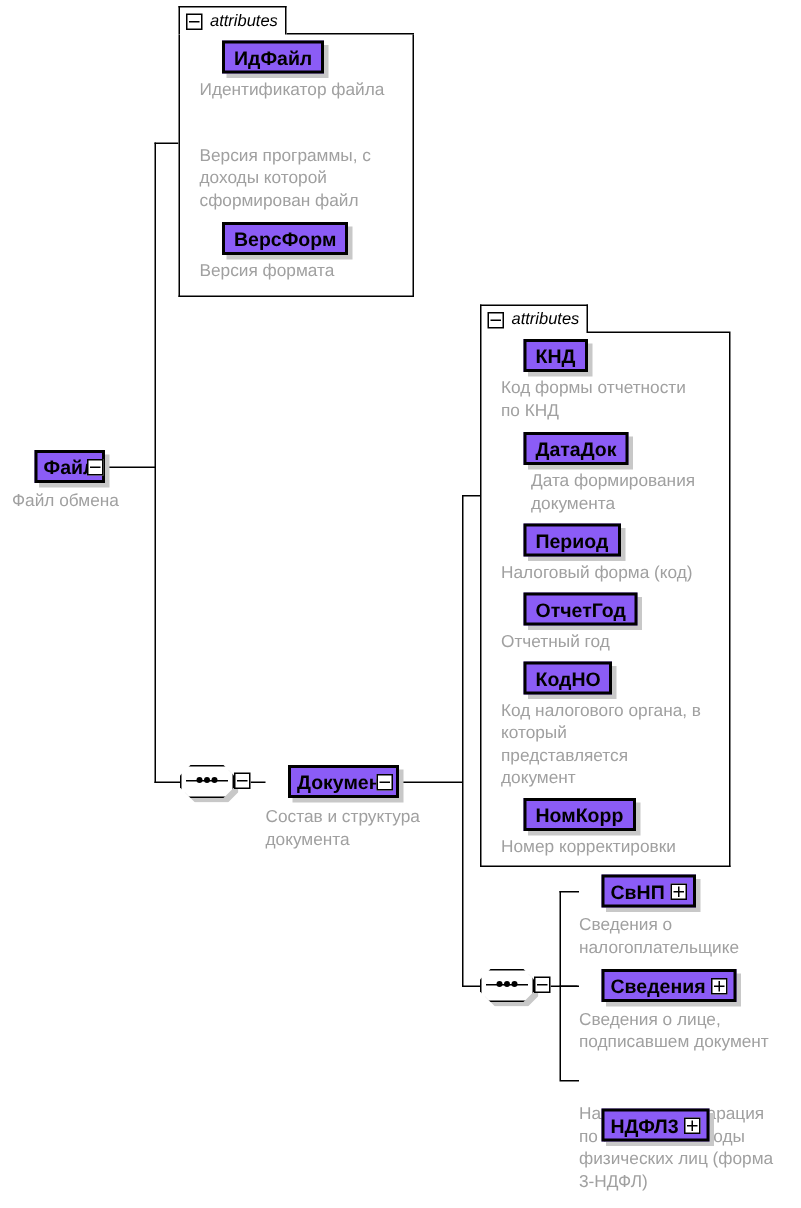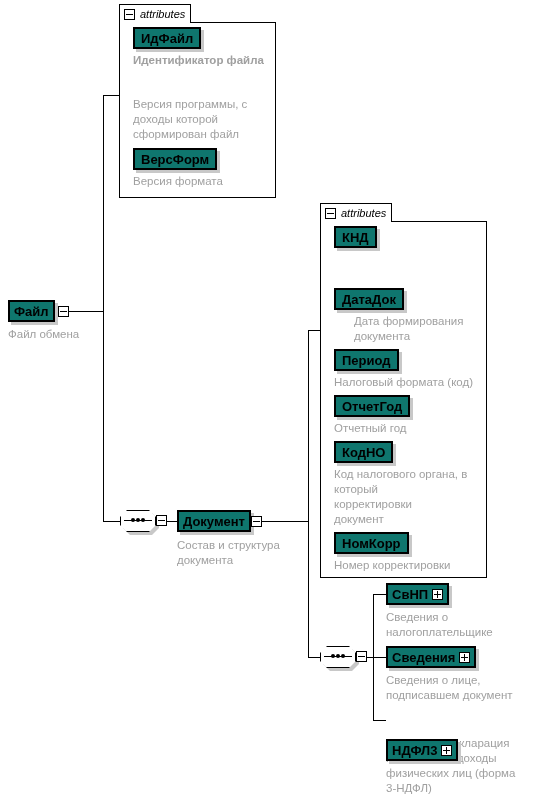--- a/index.html
+++ b/index.html
@@ -49,24 +49,24 @@
     height:1px;background:#000;
   }
   .tgl.plus::after{
     content:"";position:absolute;top:1px;bottom:1px;left:4px;
     width:1px;background:#000;
   }
 
   
   .node{
     position:absolute;box-sizing:border-box;
-    border:2px solid #000;background:#0f766e;
+    border:2px solid #000;background:#8b5cf6;
     box-shadow:3px 3px 0 0 #c8c8c8;
     display:flex;align-items:center;gap:4px;
-    padding:0 4px;height:22px;z-index:4;
+    padding:0 4px;height:22px;z-index:4;margin-left:15px;
   }
   .node .nlabel{
     font-weight:bold;font-size:13px;color:#000;
     line-height:13px;white-space:nowrap;
   }
   .node.attr{padding:0 6px;}
   .node.attr .nlabel{font-size:13px;}
 
   
   .node .tgl{flex:0 0 auto;}
@@ -134,21 +134,21 @@
       <span class="tgl"></span>
       <span class="tablabel">attributes</span>
     </div>
     <div class="bodytop" style="left:72px;top:18px;width:85px;"></div>
     <div class="body" style="left:0;top:19px;width:157px;height:175px;"></div>
   </div>
 
   <div class="node attr" style="left:133px;top:27px;">
     <span class="nlabel">ИдФайл</span>
   </div>
-  <div class="desc" style="left:133px;top:53px;width:145px;font-weight:bold;">Идентификатор файла</div>
+  <div class="desc" style="left:133px;top:53px;width:145px;">Идентификатор файла</div>
 
   <div class="desc" style="left:133px;top:97px;width:128px;">Версия программы, с
 доходы которой
 сформирован файл</div>
 
   <div class="node attr" style="left:133px;top:148px;">
     <span class="nlabel">ВерсФорм</span>
   </div>
   <div class="desc" style="left:133px;top:174px;width:145px;">Версия формата</div>
 
@@ -174,43 +174,45 @@
       <span class="tgl"></span>
       <span class="tablabel">attributes</span>
     </div>
     <div class="bodytop" style="left:72px;top:18px;width:95px;"></div>
     <div class="body" style="left:0;top:19px;width:167px;height:356px;"></div>
   </div>
 
   <div class="node attr" style="left:334px;top:226px;justify-content:center;">
     <span class="nlabel">КНД</span>
   </div>
+  <div class="desc" style="left:334px;top:252px;width:155px;">Код формы отчетности
+по КНД</div>
 
   <div class="node attr" style="left:334px;top:288px;">
     <span class="nlabel">ДатаДок</span>
   </div>
   <div class="desc" style="left:334px;top:314px;width:155px;margin-left:20px;">Дата формирования
 документа</div>
 
   <div class="node attr" style="left:334px;top:349px;">
     <span class="nlabel">Период</span>
   </div>
-  <div class="desc" style="left:334px;top:375px;width:165px;">Налоговый формата (код)</div>
+  <div class="desc" style="left:334px;top:375px;width:165px;">Налоговый форма (код)</div>
 
   <div class="node attr" style="left:334px;top:395px;">
     <span class="nlabel">ОтчетГод</span>
   </div>
   <div class="desc" style="left:334px;top:421px;width:155px;">Отчетный год</div>
 
   <div class="node attr" style="left:334px;top:441px;">
     <span class="nlabel">КодНО</span>
   </div>
   <div class="desc" style="left:334px;top:467px;width:155px;">Код налогового органа, в
 который
-корректировки
+представляется
 документ</div>
 
   <div class="node attr" style="left:334px;top:532px;">
     <span class="nlabel">НомКорр</span>
   </div>
   <div class="desc" style="left:334px;top:558px;width:155px;">Номер корректировки</div>
 
   <div class="seq" style="left:320px;top:646px;">
     <div class="octshadow"></div>
     <div class="oct"></div>

